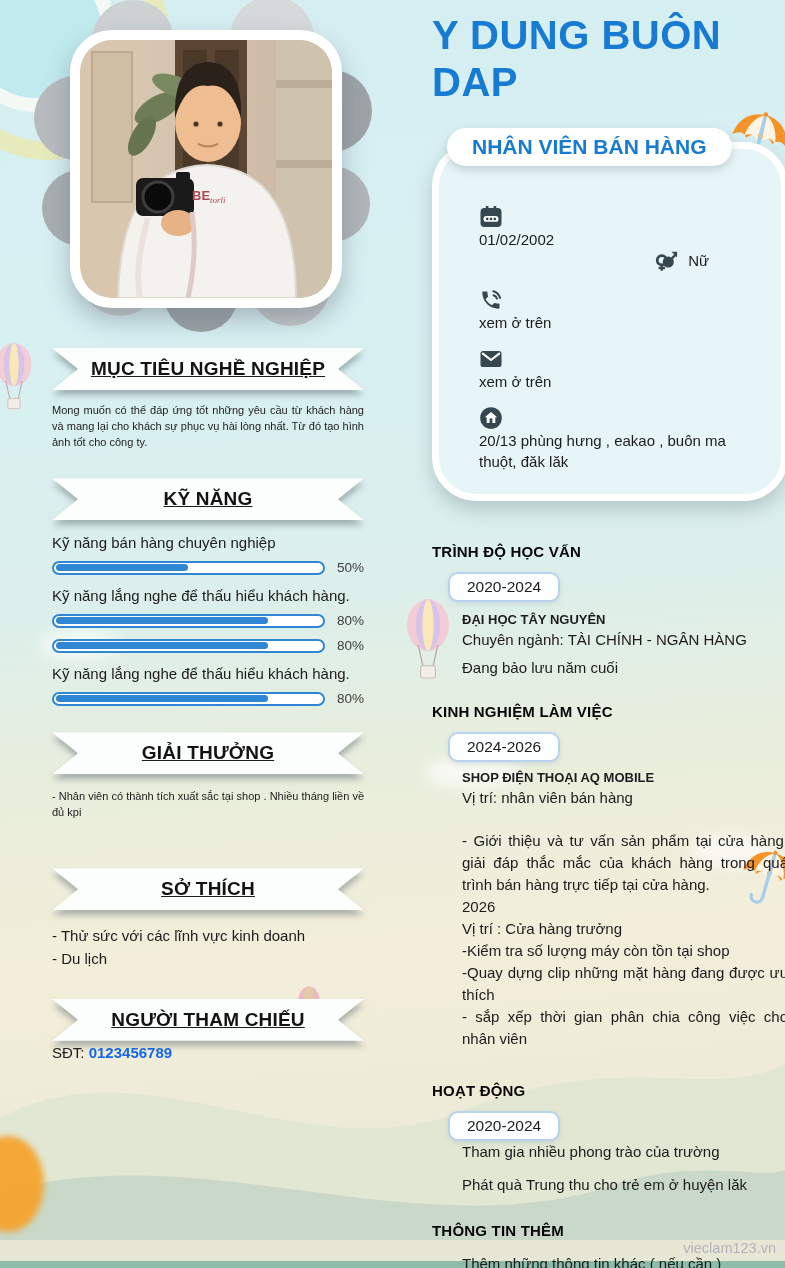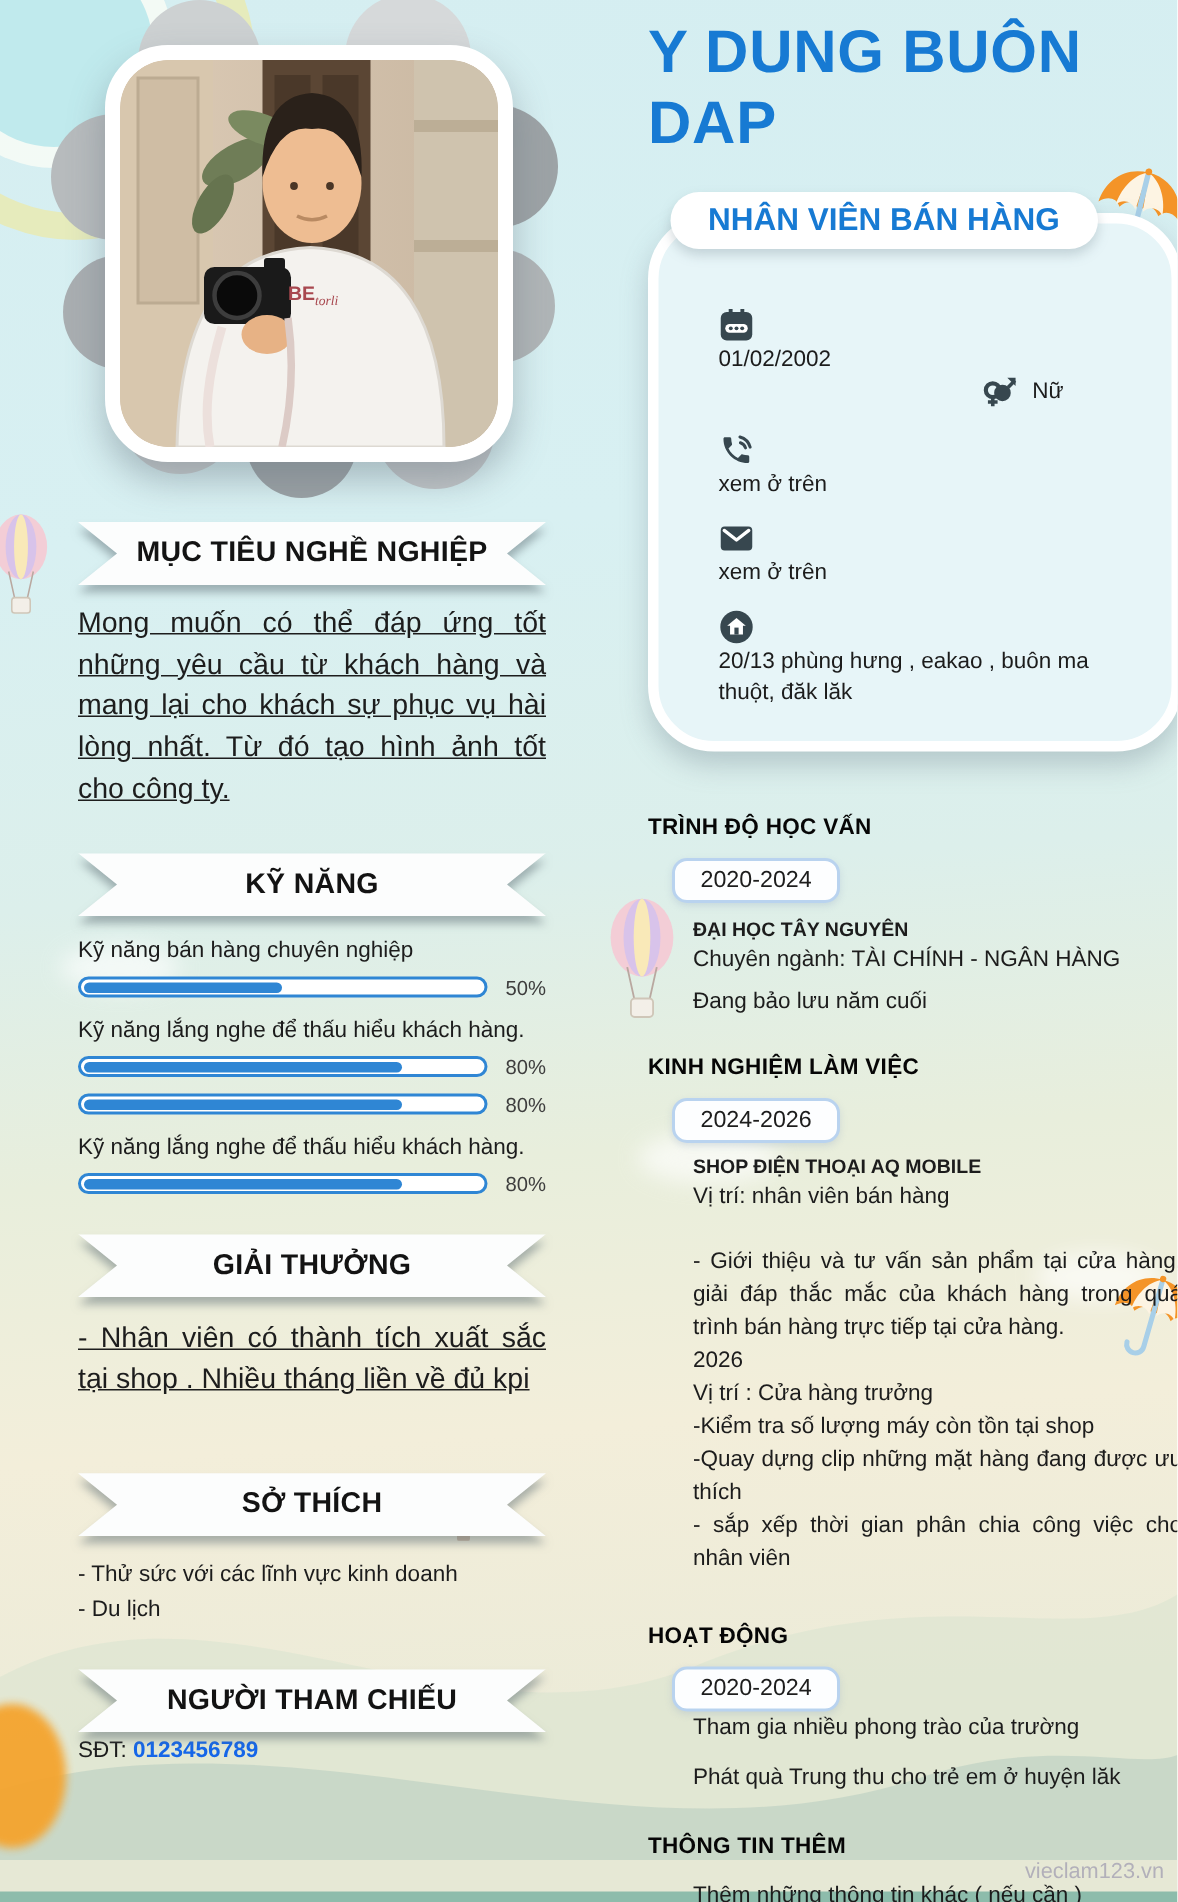--- a/index.html
+++ b/index.html
@@ -20,26 +20,26 @@
   .left-col  { position:absolute; left:52px;  top:0; width:312px; }
   .right-col { position:absolute; left:432px; top:0; width:356px; }
   
   .photo-area { position:relative; height:334px; margin-top:8px; }
   .petal { position:absolute; border-radius:50%; }
   .photo-frame { position:absolute; left:18px; top:22px; width:272px; height:278px; background:#fff;
     border:10px solid #fff; border-radius:42px; overflow:hidden;
     box-shadow:0 12px 24px rgba(105,118,128,.45); }
   .photo-frame svg { display:block; width:100%; height:100%; border-radius:32px; }
   
-  .banner-wrap { filter:drop-shadow(0 5px 3px rgba(96,112,118,.5)); }
+  .banner-wrap { filter:drop-shadow(0 5px 3px rgba(96,112,118,.5));text-decoration:underline; }
   .banner { background:#fcfdfd; text-align:center; font-weight:bold; font-size:19px; color:#131313;
     padding:10px 32px; letter-spacing:.2px;
     clip-path:polygon(0 0,100% 0,calc(100% - 26px) 50%,100% 100%,0 100%,26px 50%); }
   
-  .body-text { font-size:19px; line-height:1.46; color:#1d1d1d; text-align:justify;text-decoration:underline; }
+  .body-text { font-size:11px; line-height:1.46; color:#1d1d1d; text-align:justify; }
   .skill { margin-top:10px; }
   .skill-label { font-size:15px; margin-top:12px; }
   .bar-row { display:flex; align-items:center; margin-top:9px; }
   .bar { width:290px; height:14px; border:2px solid #2f86d4; border-radius:8px; background:#fff; padding:1.5px; }
   .bar-fill { height:100%; background:#2f86d4; border-radius:5px; }
   .bar-pct { font-size:13.5px; color:#3d3d3d; margin-left:12px; }
   .hobby-line { font-size:15px; line-height:1.55; }
   .phone-line { font-size:15px; margin-top:3px; }
   .phone-number { color:#1566e8; font-weight:bold; text-decoration:none; }
   

